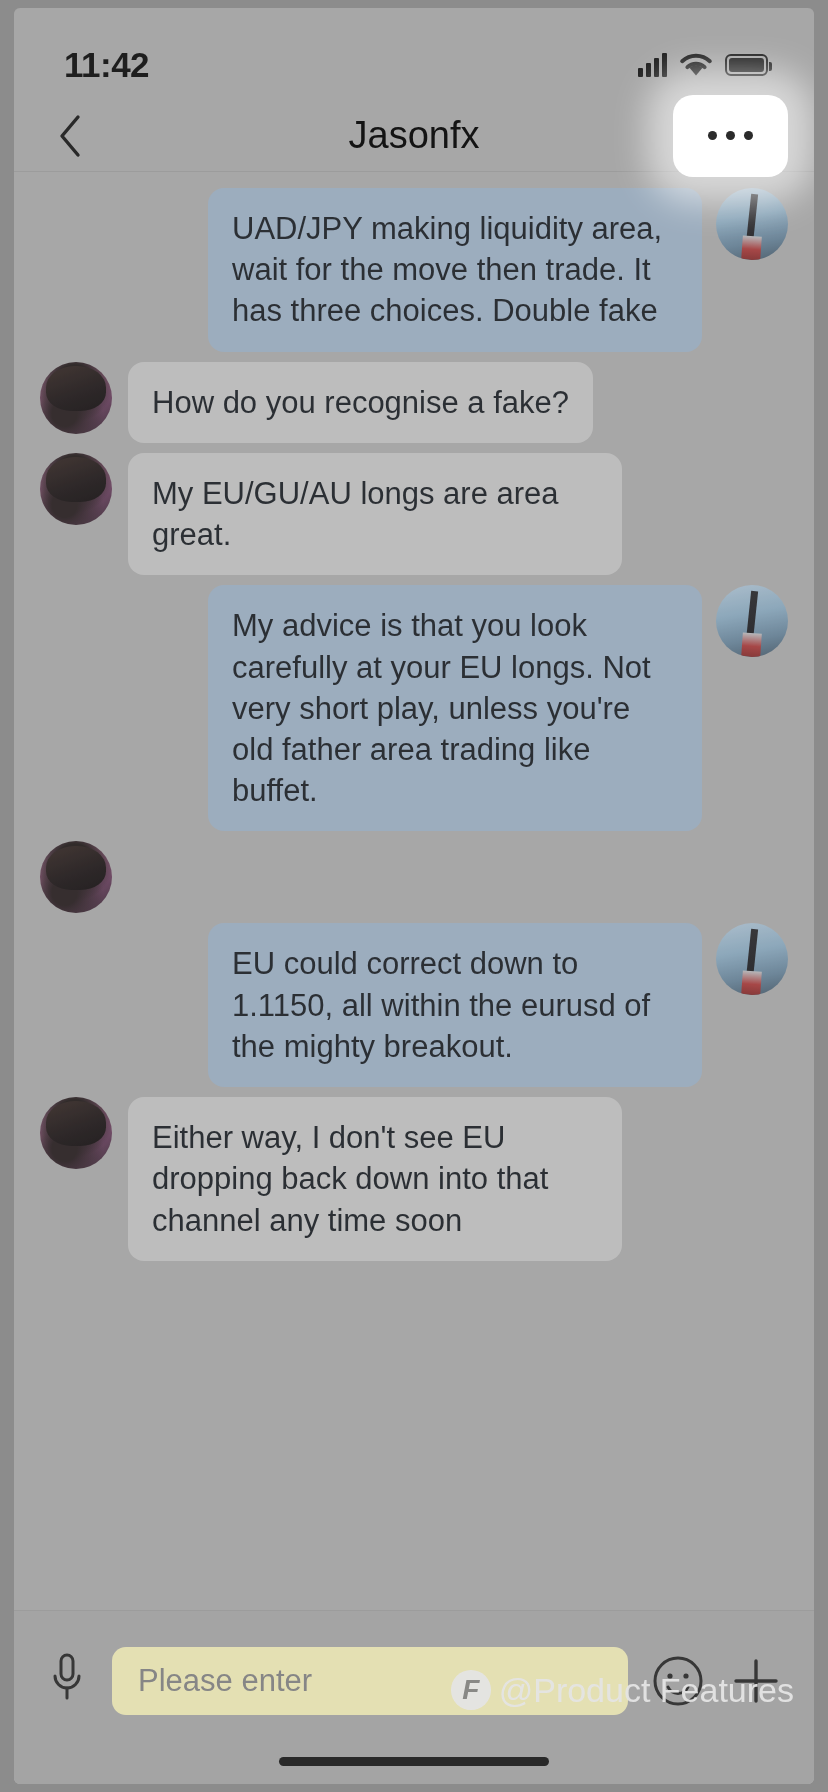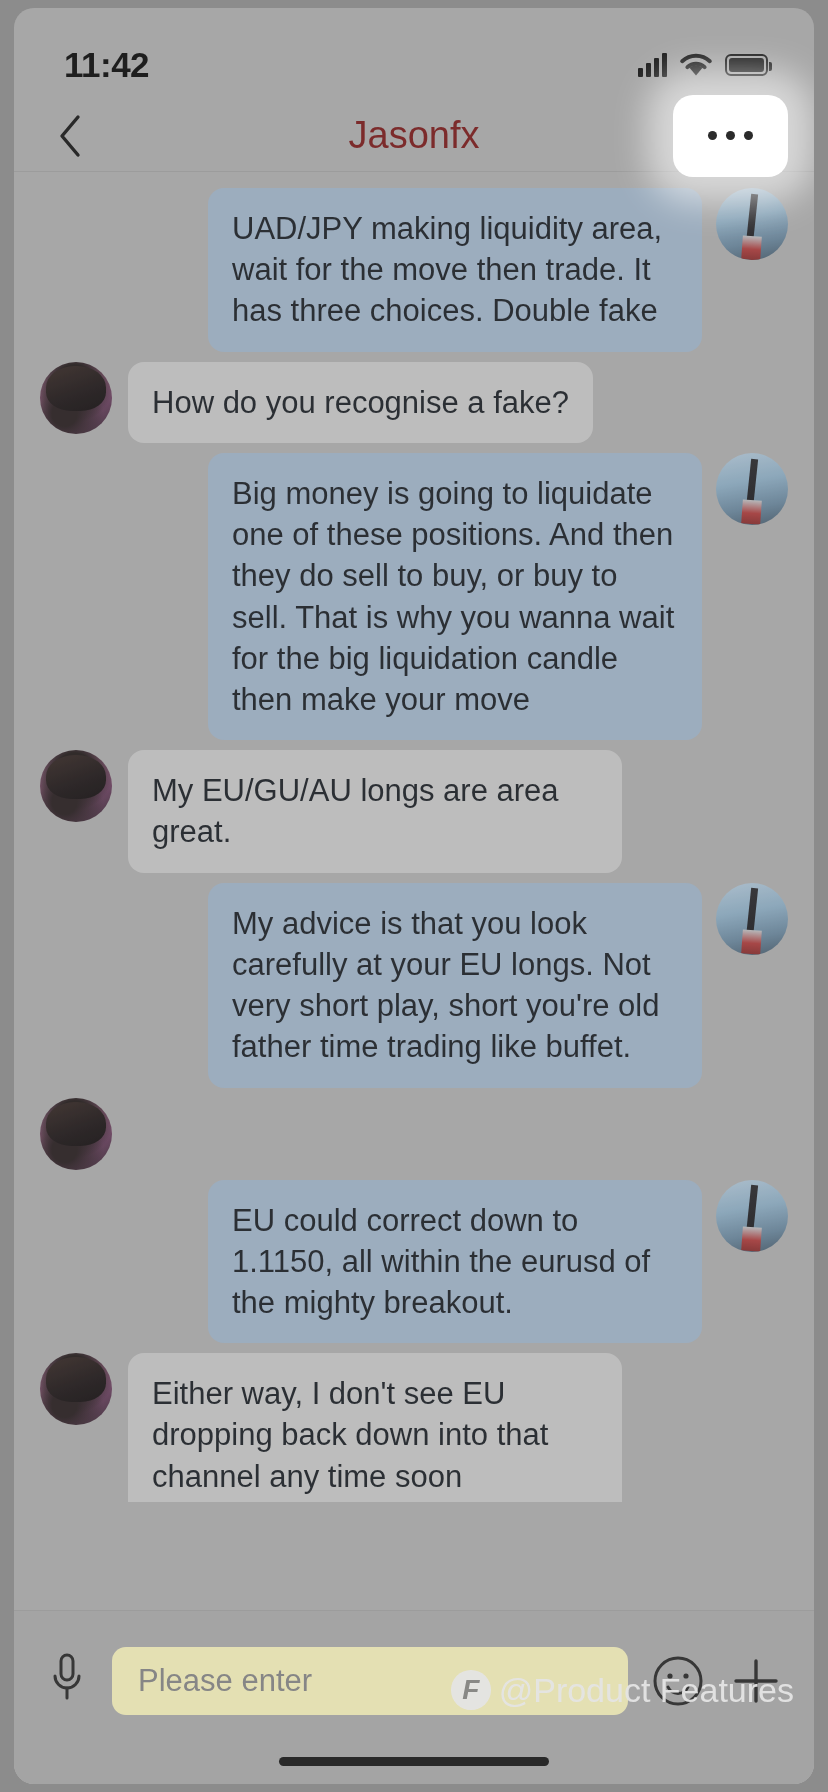--- a/index.html
+++ b/index.html
@@ -6,21 +6,21 @@
   html,body { width:828px; height:1792px; background:#8c8c8c; font-family:"Liberation Sans", sans-serif; }
 
   .phone {
     position:relative; width:828px; height:1792px; overflow:hidden;
     background:#8c8c8c;
   }
 
   
   .screen {
     position:absolute; left:14px; top:8px; width:800px; height:1776px;
-    border-radius:20px; overflow:hidden;
+    border-radius:6px; overflow:hidden;
     background:#b4b4b4;
   }
 
   
   .statusbar {
     position:relative; height:92px; display:flex; align-items:center;
     justify-content:space-between; padding:22px 46px 0 50px;
   }
   .status-time { font-size:35px; font-weight:700; color:#0d0d0d; letter-spacing:-0.5px; }
   .status-icons { display:flex; align-items:center; gap:11px; }
@@ -40,21 +40,21 @@
 
   
   .navbar {
     position:relative; height:72px; display:flex; align-items:center;
     padding:0 26px; border-bottom:1px solid #a6a6a6;
   }
   .nav-back { width:60px; height:60px; display:flex; align-items:center; justify-content:center; }
   .nav-back svg { width:26px; height:44px; }
   .nav-title {
     position:absolute; left:0; right:0; text-align:center;
-    font-size:38px; color:#7f1d1d; font-weight:400; pointer-events:none;
+    font-size:38px; color:#000000; font-weight:400; pointer-events:none;
   }
   .nav-more {
     margin-left:auto; position:relative; z-index:5;
     width:115px; height:82px; border-radius:20px;
     background:#ffffff; display:flex; align-items:center; justify-content:center;
     gap:9px; box-shadow:0 0 34px 26px rgba(255,255,255,0.55);
   }
   .nav-more span { width:9px; height:9px; border-radius:50%; background:#2b2b2b; }
 
   
@@ -179,30 +179,26 @@
 
     <div class="chat" id="chat">
         <div class="row out">
           <div class="bubble out">UAD/JPY making liquidity area, wait for the move then trade. It has three choices. Double fake</div>
           <div class="avatar me"></div>
         </div>
         <div class="row in">
           <div class="avatar them"></div>
           <div class="bubble in">How do you recognise a fake?</div>
         </div>
+        <div class="row in">
+          <div class="avatar them"></div>
+          <div class="bubble in">My EU/GU/AU longs are area great.</div>
+        </div>
         <div class="row out">
-          <div class="bubble out">Big money is going to liquidate one of these positions. And then they do sell to buy, or buy to sell. That is why you wanna wait for the big liquidation candle then make your move</div>
-          <div class="avatar me"></div>
-        </div>
-        <div class="row in">
-          <div class="avatar them"></div>
-          <div class="bubble in">My EU/GU/AU longs are area great.</div>
-        </div>
-        <div class="row out">
-          <div class="bubble out">My advice is that you look carefully at your EU longs. Not very short play, short you're old father time trading like buffet.</div>
+          <div class="bubble out">My advice is that you look carefully at your EU longs. Not very short play, unless you're old father area trading like buffet.</div>
           <div class="avatar me"></div>
         </div>
         <div class="row in">
           <div class="avatar them"></div>
         </div>
         <div class="row out">
           <div class="bubble out">EU could correct down to 1.1150, all within the eurusd of the mighty breakout.</div>
           <div class="avatar me"></div>
         </div>
         <div class="row in">

